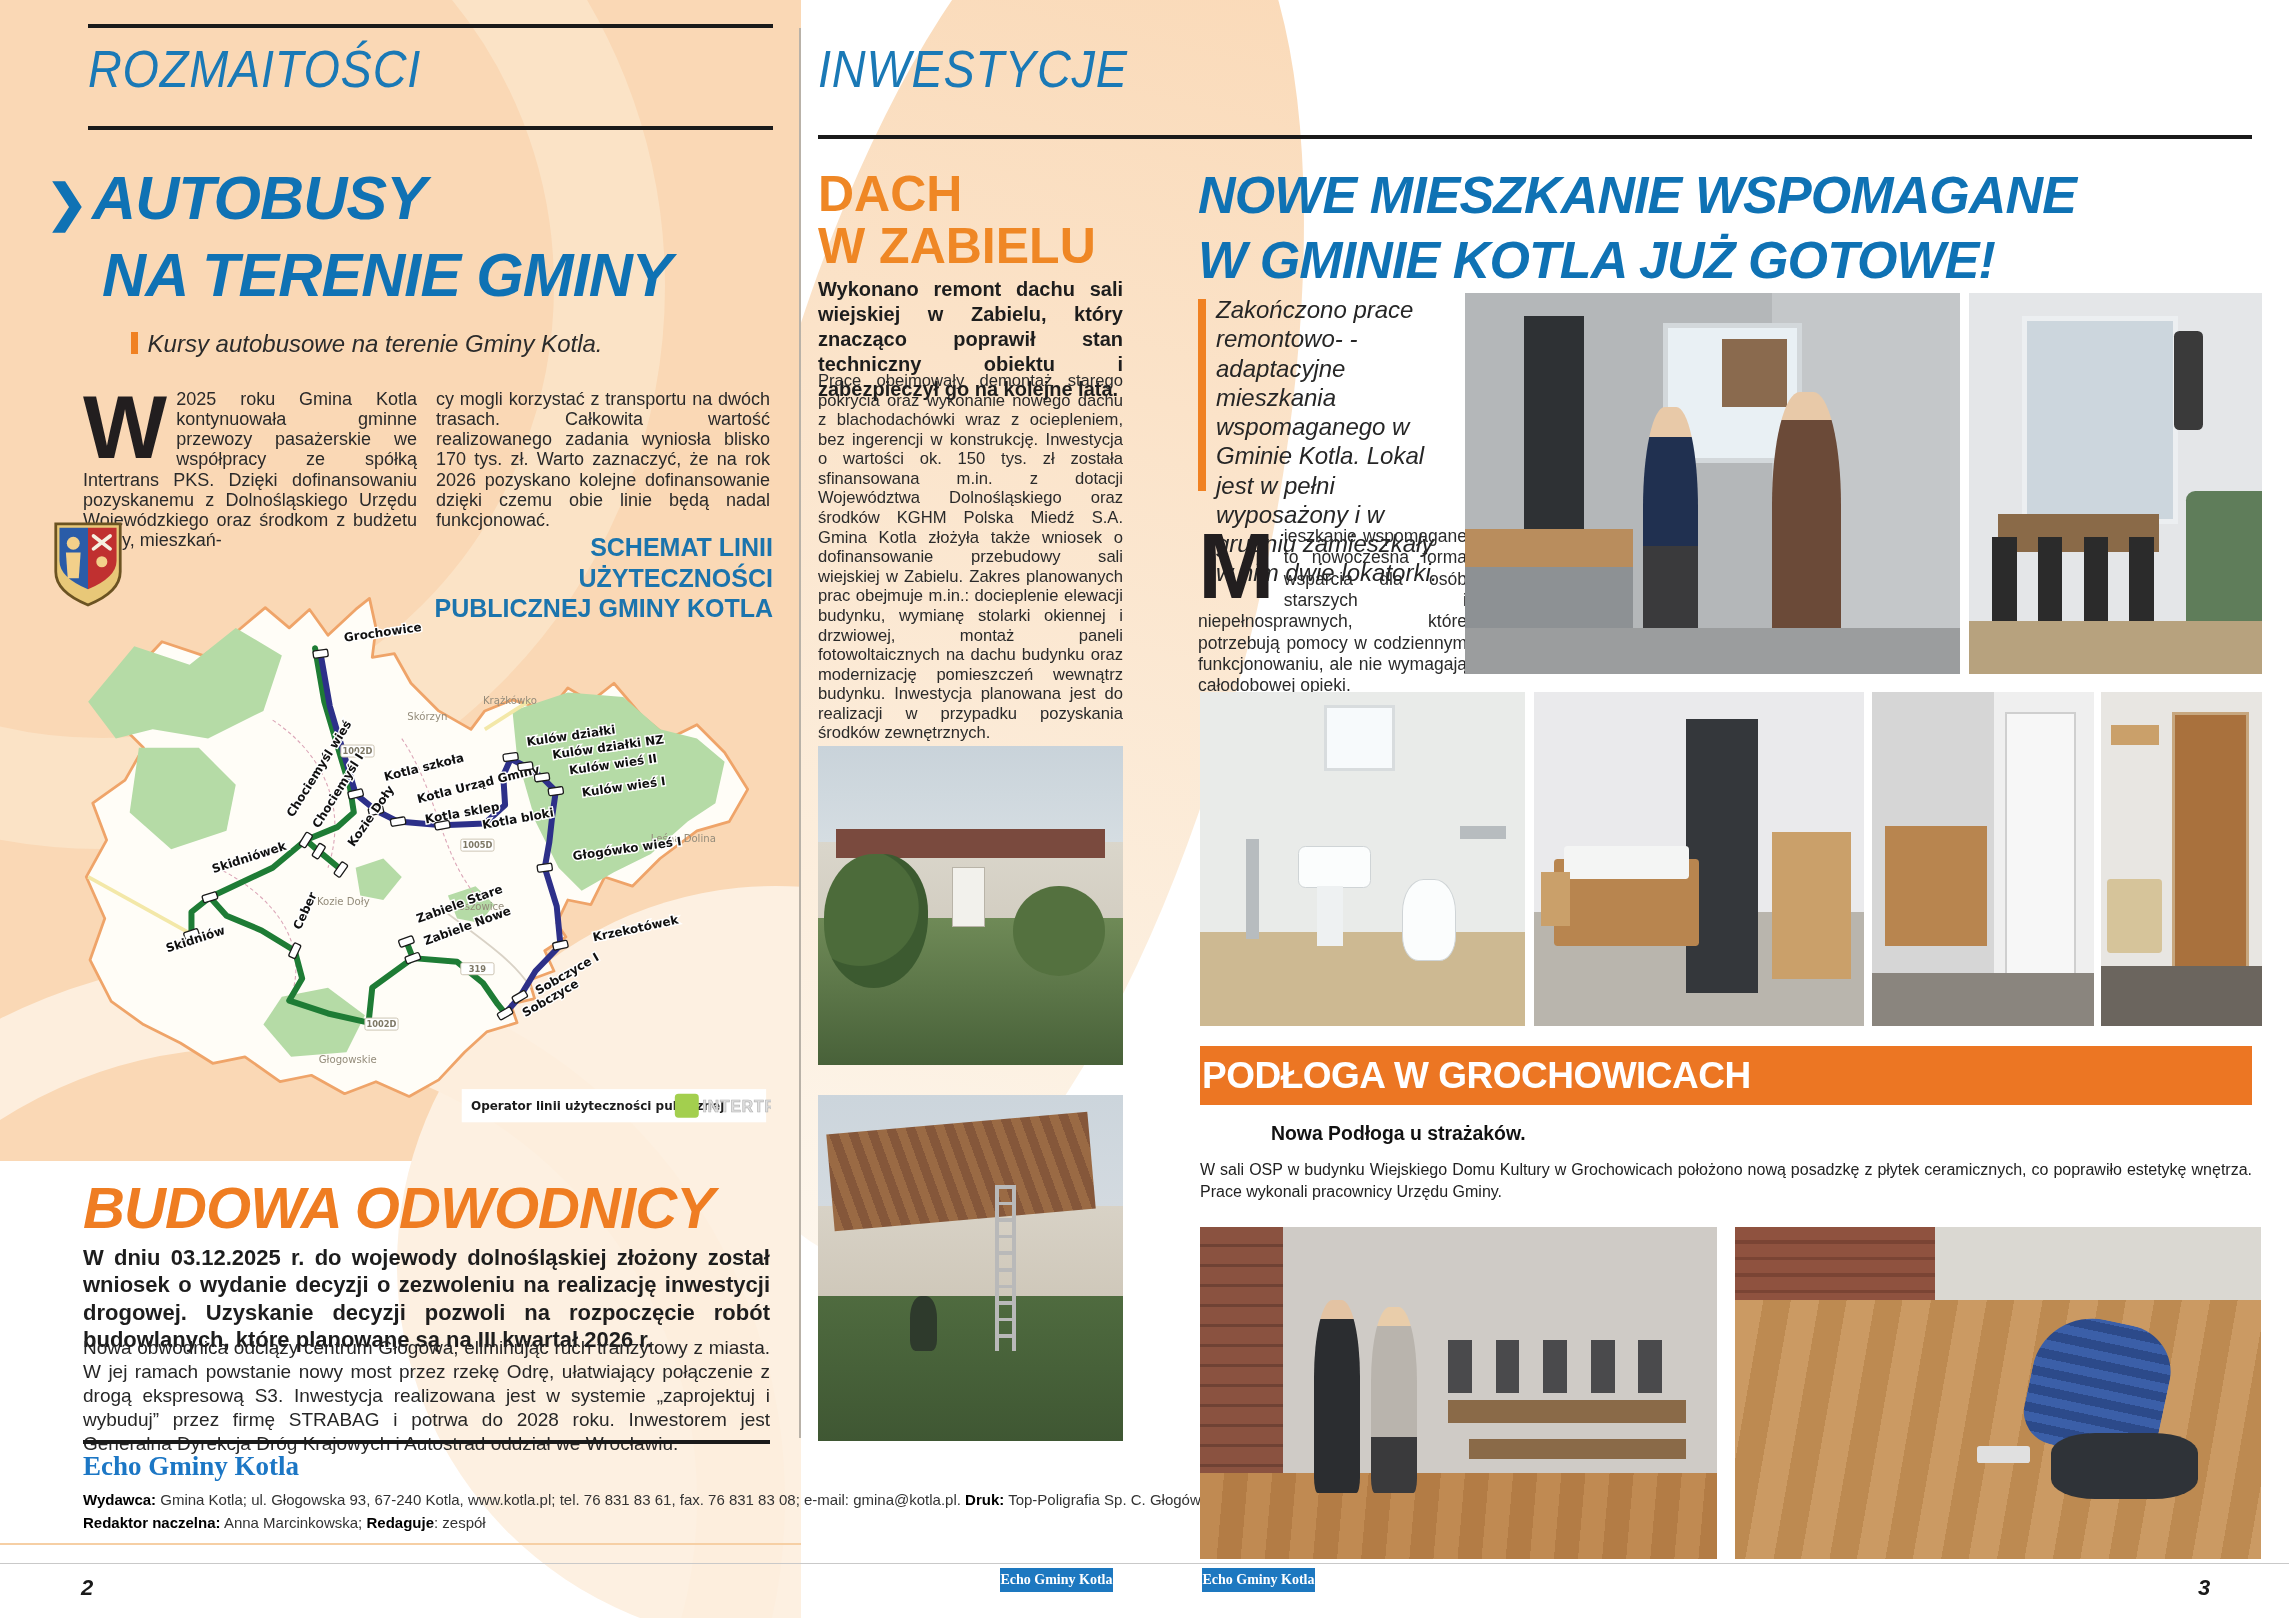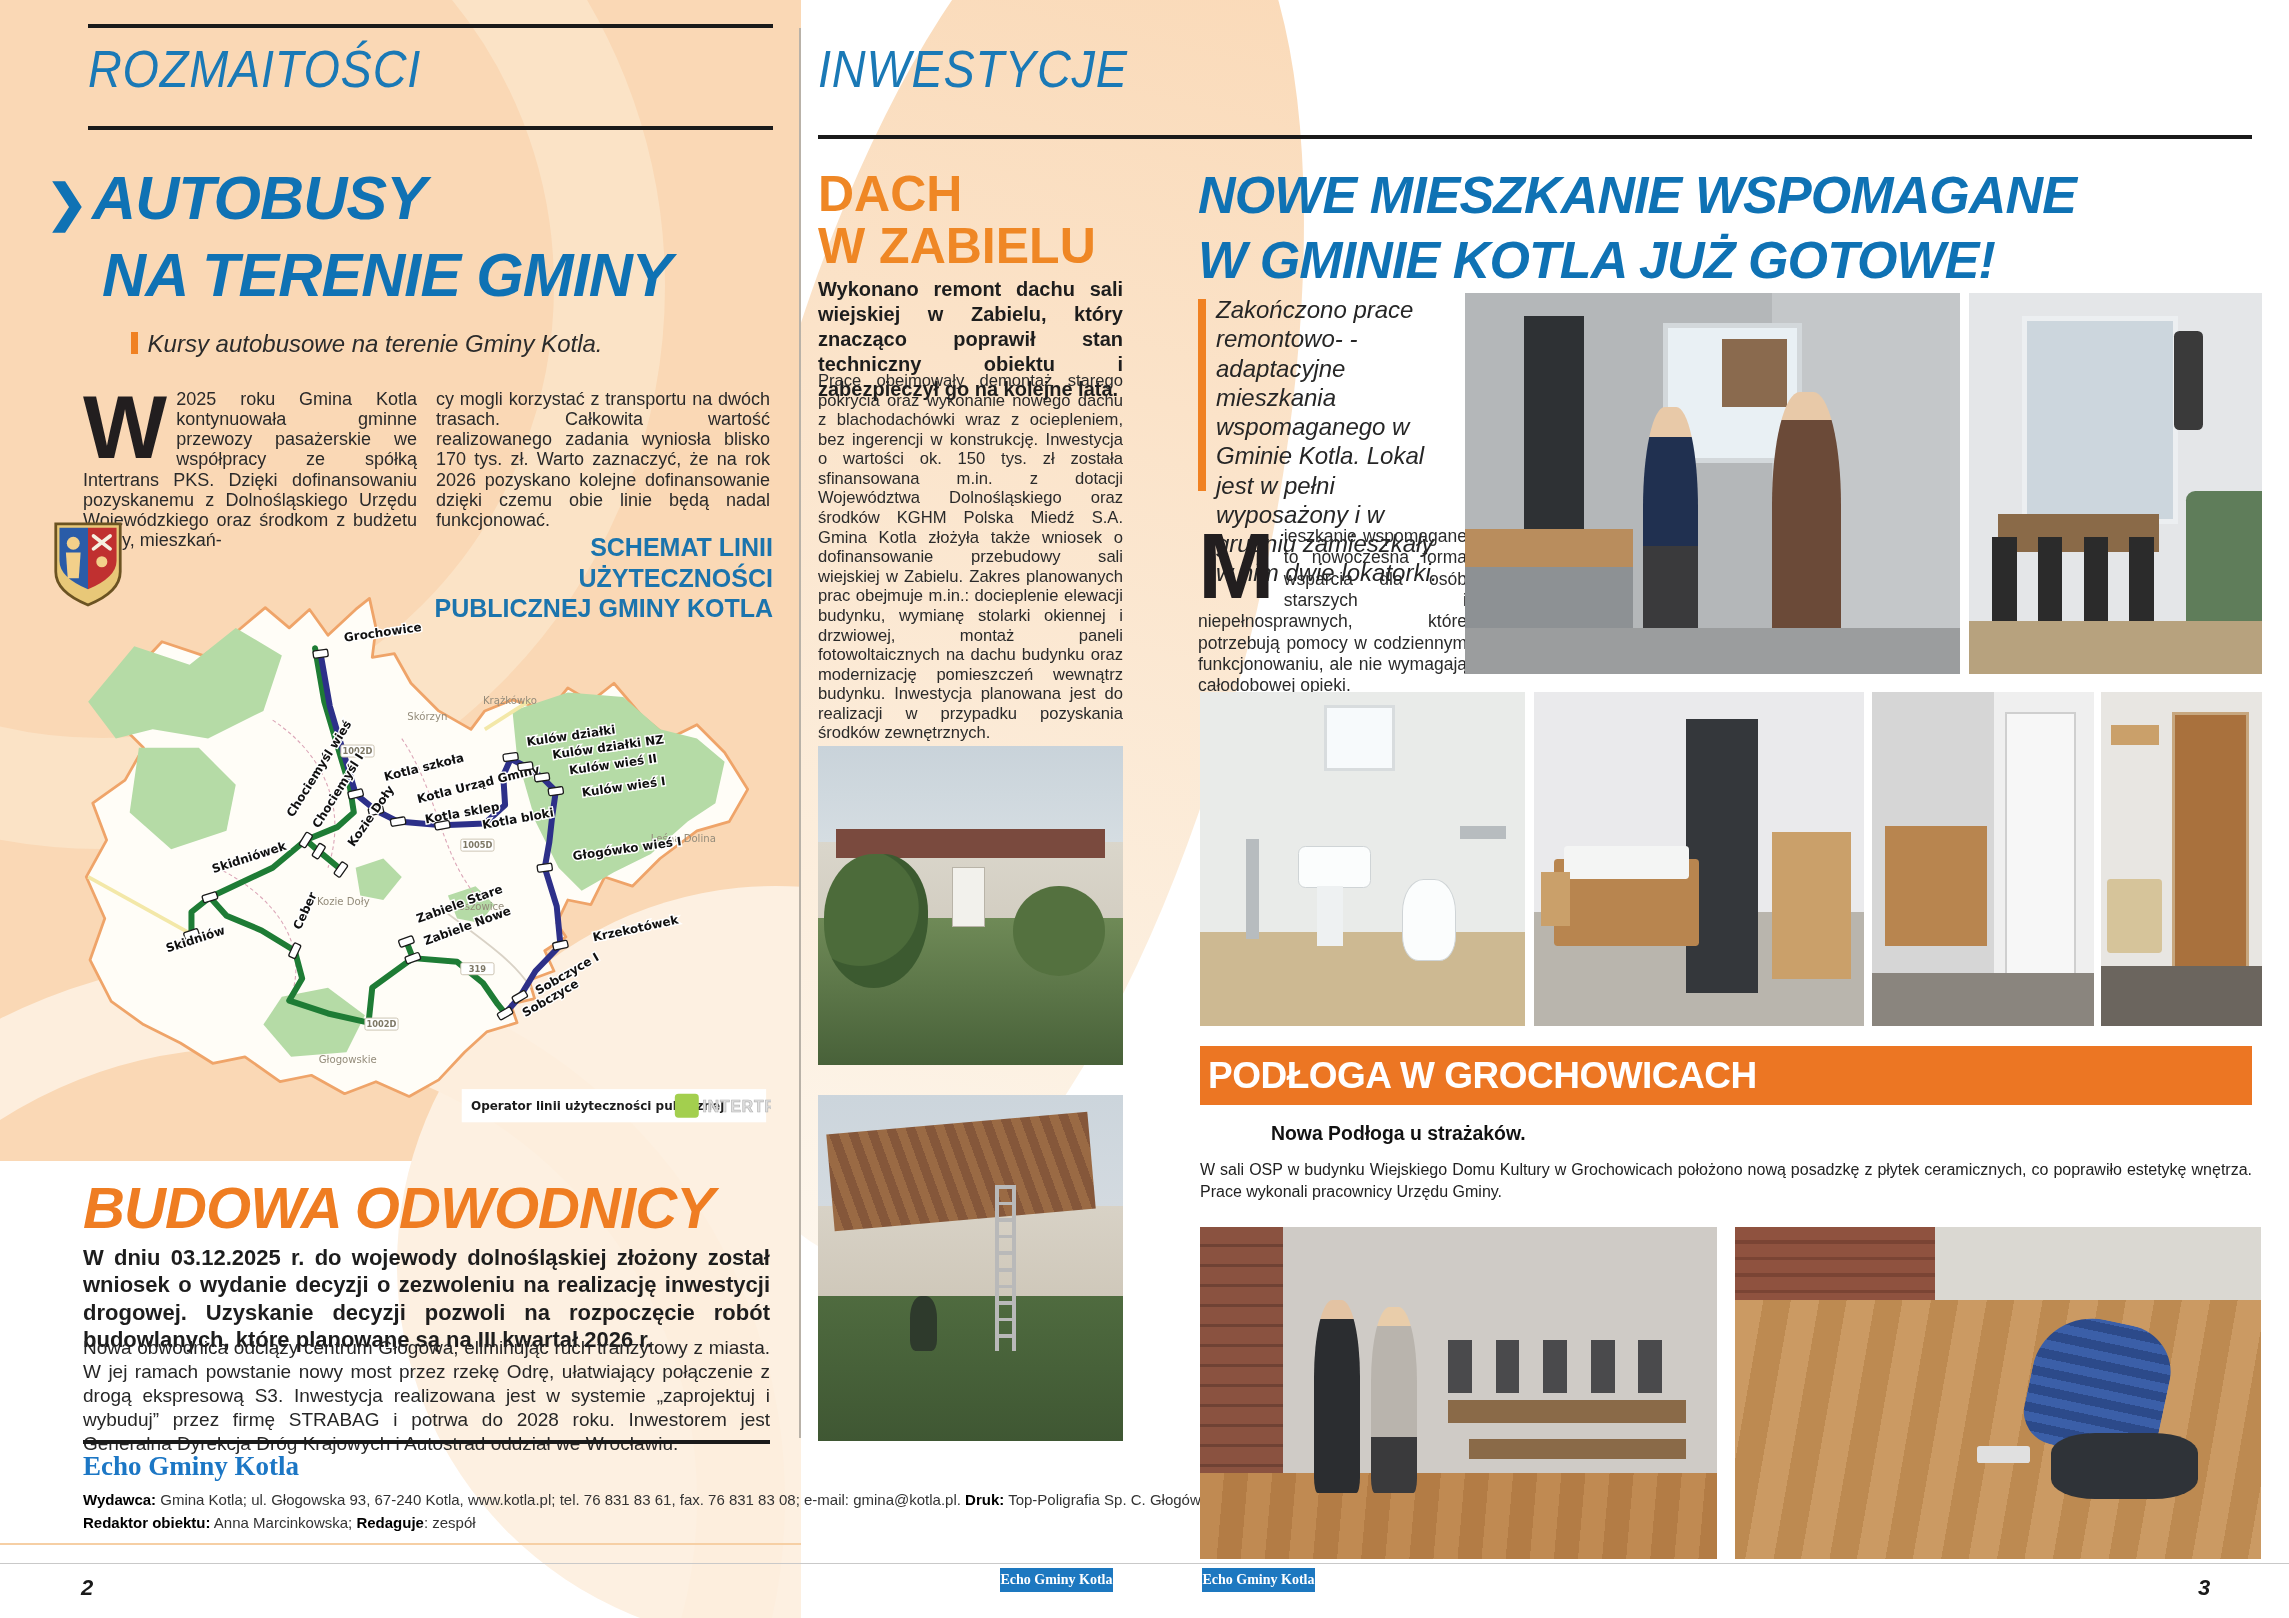--- a/index.html
+++ b/index.html
@@ -41,21 +41,21 @@
   .badge{position:absolute;top:1568px;height:24px;background:#1d78c0;color:#fff;z-index:2;
          font-family:"Liberation Serif",serif;font-size:14px;font-weight:700;
          display:flex;align-items:center;justify-content:center;width:113px;}
   .dach-title{font-size:50px;font-weight:700;color:#ef8725;line-height:1.04;white-space:nowrap;}
   .dach-lead{font-size:20px;font-weight:700;line-height:1.25;color:#1d1d1d;text-align:justify;}
   .dach-body{font-size:16.6px;line-height:1.18;text-align:justify;color:#2a2a2a;}
   .mz-title{font-size:52px;font-weight:800;font-style:italic;color:#0f72b4;letter-spacing:-0.9px;white-space:nowrap;line-height:1.2;}
   .intro{font-size:24px;font-style:italic;line-height:1.22;color:#262626;}
   .intro-bar{position:absolute;width:8.3px;background:#f08122;}
   .banner{position:absolute;background:#ec7623;color:#fff;display:flex;align-items:center;z-index:2;}
-  .banner-text{font-size:37px;font-weight:800;letter-spacing:-0.5px;padding-left:8px;}
+  .banner-text{font-size:37px;font-weight:800;letter-spacing:-0.5px;padding-left:2px;}
   .sub-bold{font-size:19.4px;font-weight:700;color:#111;}
   .pod-body{font-size:16px;line-height:1.35;color:#222;text-align:justify;}
   
   .photo{position:absolute;overflow:hidden;z-index:2;background:#d8d8d8;}
   .photo>div{position:absolute;}
   
   .stop-label{font:700 13px "DejaVu Sans",sans-serif;fill:#101010;paint-order:stroke;stroke:#ffffff;stroke-width:3px;}
   .place-label{font:400 11px "DejaVu Sans",sans-serif;fill:#948c7b;}
   .road-text{font:700 9px "DejaVu Sans",sans-serif;fill:#7e7866;text-anchor:middle;}
   .op-label{font:600 13px "DejaVu Sans",sans-serif;fill:#1c1c1c;}
@@ -263,21 +263,21 @@
 <div class="h-orange z abs" style="left:83px;top:1174px;">BUDOWA ODWODNICY</div>
 <div class="lead-bold z abs" style="left:83px;top:1244px;width:687px;font-size:22px;line-height:1.24;">W dniu 03.12.2025 r. do wojewody dolnośląskiej złożony został wniosek o wydanie decyzji o zezwoleniu na realizację inwestycji drogowej. Uzyskanie decyzji pozwoli na rozpoczęcie robót budowlanych, które planowane są na III kwartał 2026 r.</div>
 <div class="z abs" style="left:83px;top:1336px;width:687px;font-size:19px;line-height:1.26;text-align:justify;color:#262626;">Nowa obwodnica odciąży centrum Głogowa, eliminując ruch tranzytowy z miasta. W jej ramach powstanie nowy most przez rzekę Odrę, ułatwiający połączenie z drogą ekspresową S3. Inwestycja realizowana jest w systemie „zaprojektuj i wybuduj” przez firmę STRABAG i potrwa do 2028 roku. Inwestorem jest Generalna Dyrekcja Dróg Krajowych i Autostrad oddział we Wrocławiu.</div>
 
 <div class="rule z abs" style="left:83px;top:1440px;width:687px;height:3.7px;"></div>
 <div class="serif-logo z abs" style="left:83px;top:1451px;font-size:27px;">Echo Gminy Kotla</div>
 <div class="imprint z abs" style="left:83px;top:1491px;">
   <b>Wydawca:</b><span> Gmina Kotla; ul. Głogowska 93, 67-240 Kotla, www.kotla.pl; tel. 76 831 83 61, fax. 76 831 83 08; e-mail: gmina@kotla.pl. </span><b>Druk:</b><span> Top-Poligrafia Sp. C. Głogów.</span>
 </div>
 <div class="imprint z abs" style="left:83px;top:1514px;">
-  <b>Redaktor obiektu:</b><span> Anna Marcinkowska; </span><b>Redaguje</b><span>: zespół</span>
+  <b>Redaktor naczelna:</b><span> Anna Marcinkowska; </span><b>Redaguje</b><span>: zespół</span>
 </div>
 
 <div class="pagenum z abs" style="left:81px;top:1575px;">2</div>
 <div class="badge" style="left:1000px;">Echo Gminy Kotla</div>
 <div class="badge" style="left:1202px;">Echo Gminy Kotla</div>
 <div class="pagenum z abs" style="left:2198px;top:1575px;">3</div>
 
 <div class="section-title z abs" style="left:818px;top:39px;">INWESTYCJE</div>
 <div class="rule z abs" style="left:818px;top:135px;width:1434px;height:3.7px;"></div>
 

